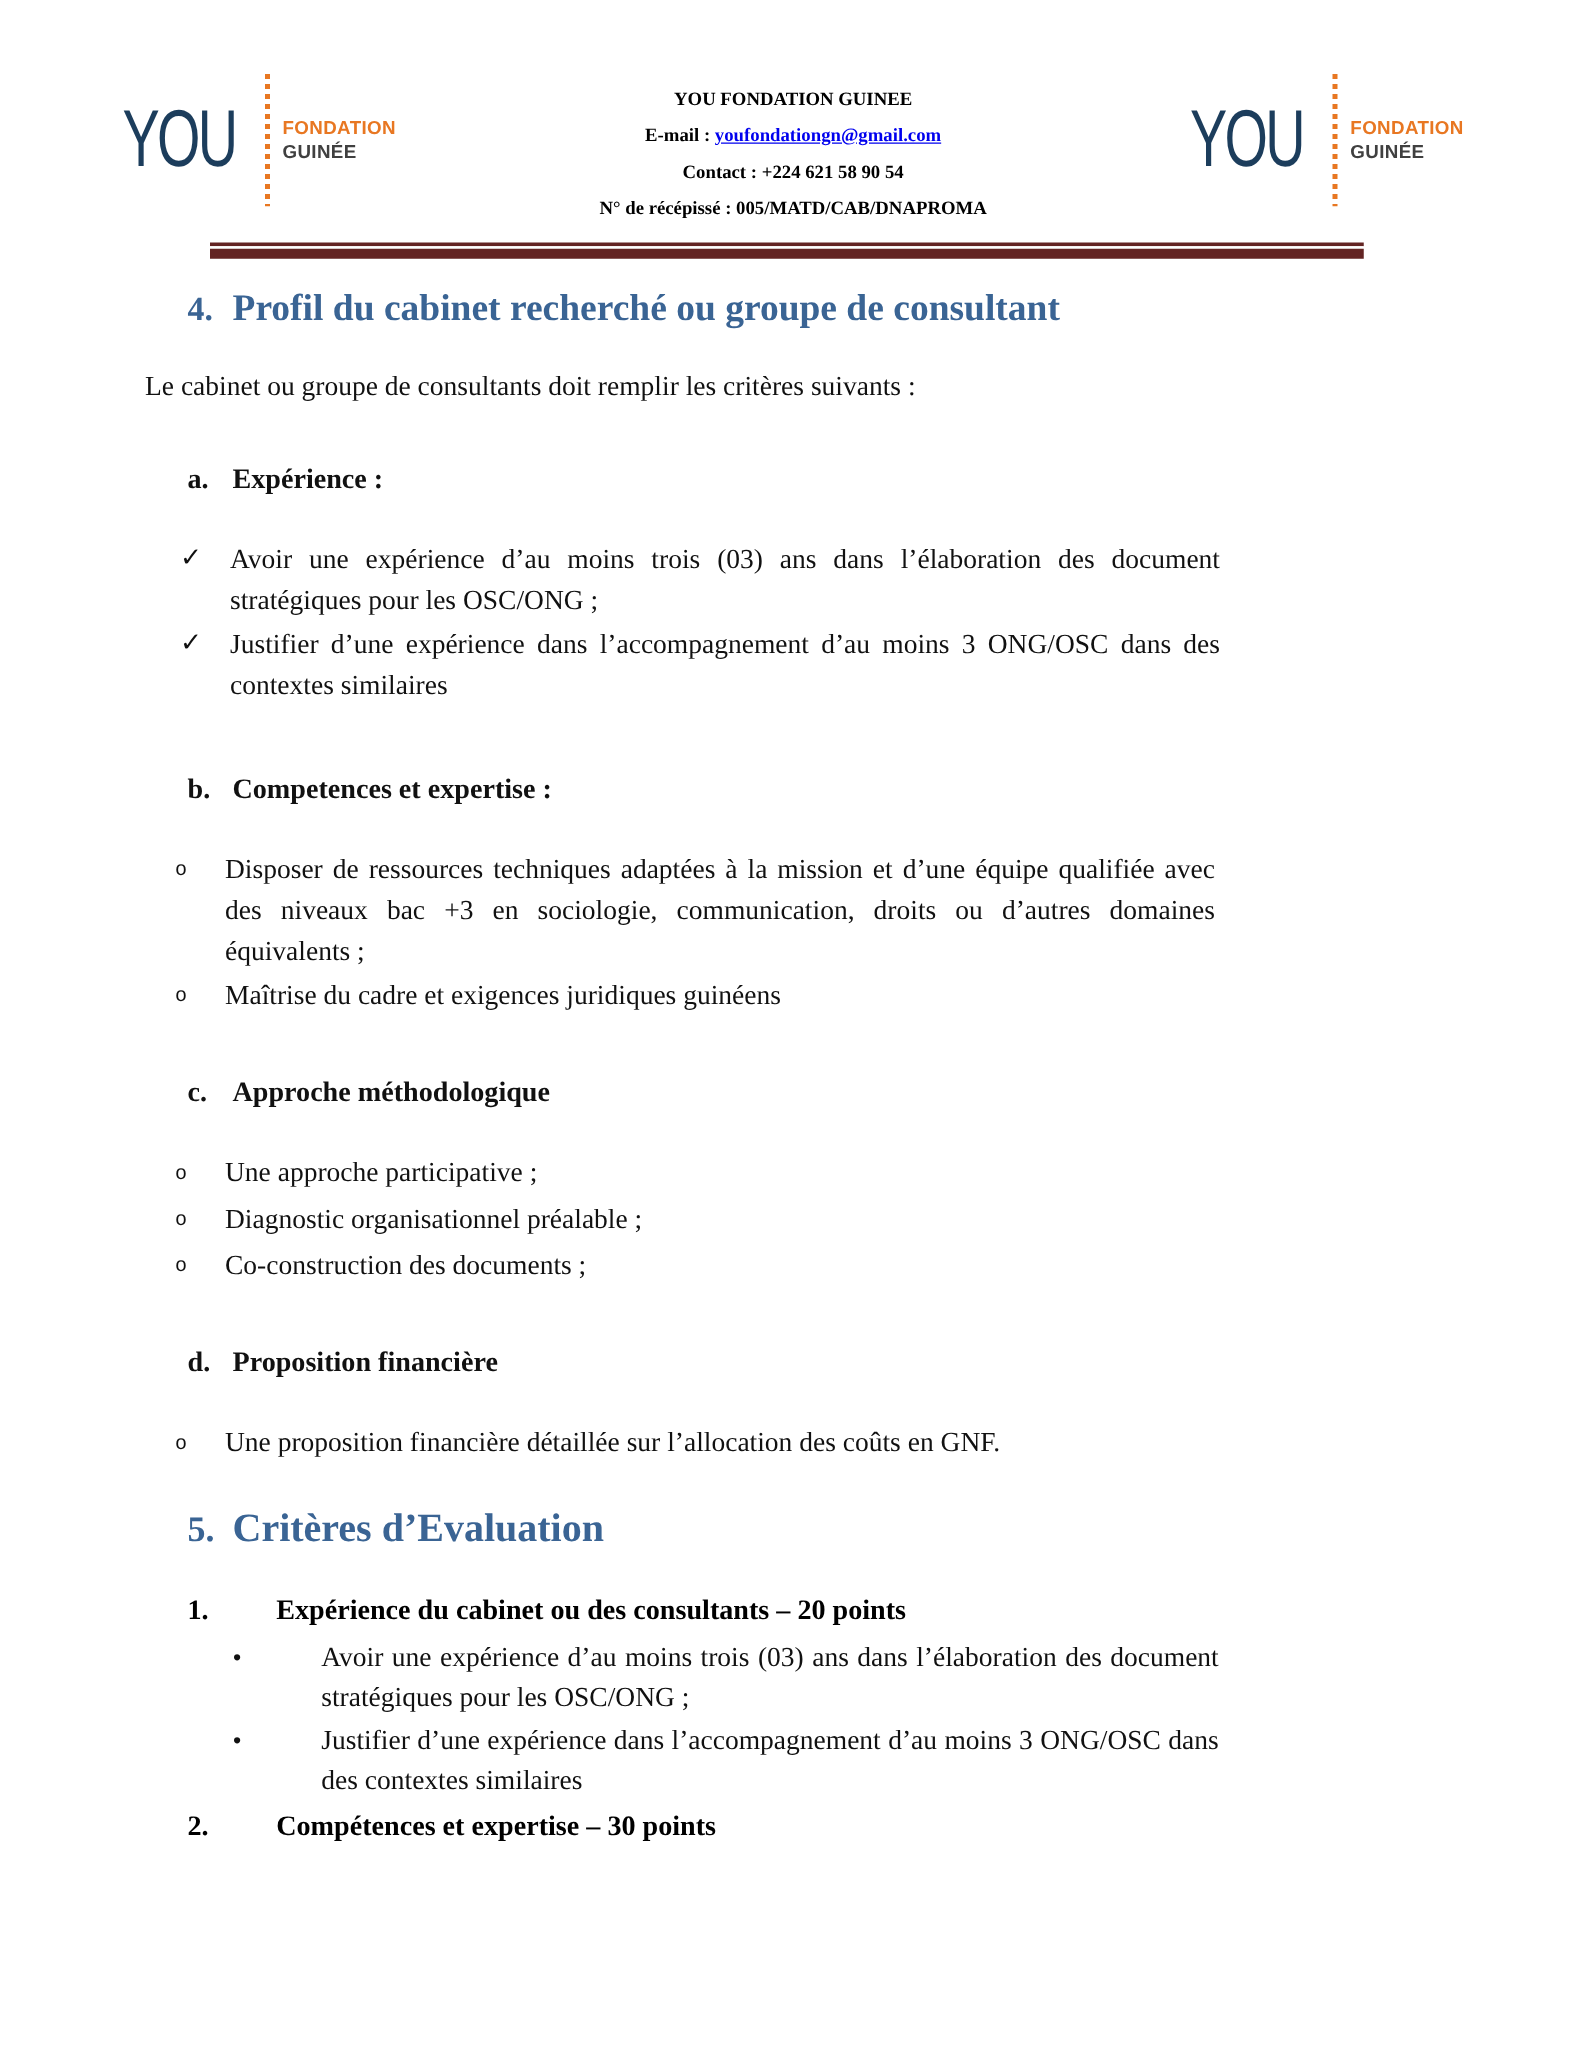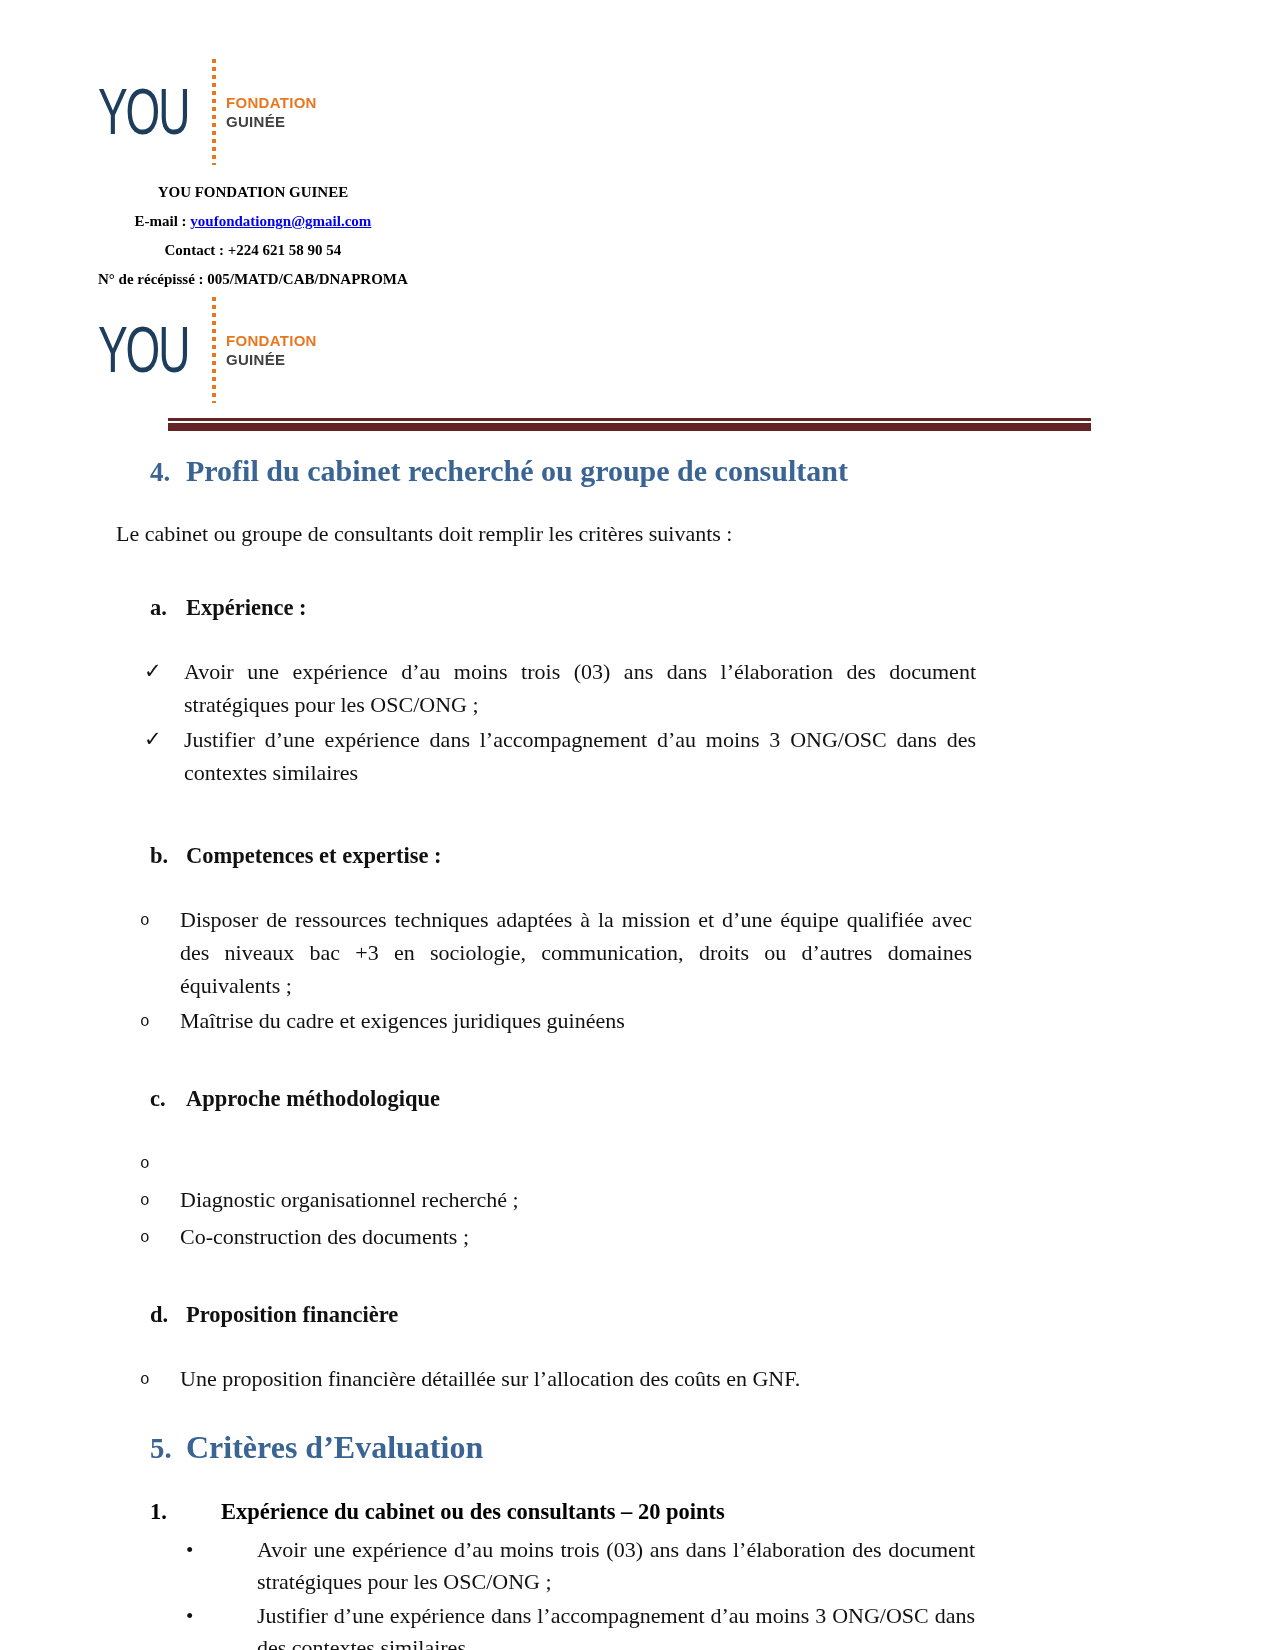--- a/index.html
+++ b/index.html
@@ -12,21 +12,20 @@
     color: #111111;
     overflow: hidden;
   }
 
   
   .doc-header {
     display: flex;
     justify-content: flex-start;
     align-items: flex-start;
     padding: 56px 104px 0 98px;
-    flex-direction: column;
   }
   .logo {
     display: flex;
     align-items: center;
     height: 112px;
     flex: none;
   }
   .logo-you-wrap {
     width: 112px;
     flex: none;
@@ -238,24 +237,25 @@
           <span class="text">Maîtrise du cadre et exigences juridiques guinéens</span>
         </div>
       </div>
     </section>
 
     <section>
       <h2 class="sub-heading mt-c"><span class="sub-letter">c.</span><span>Approche méthodologique</span></h2>
       <div class="blist">
         <div class="b-item circle-item">
           <span class="marker">o</span>
-        </div>
-        <div class="b-item circle-item">
-          <span class="marker">o</span>
-          <span class="text">Diagnostic organisationnel recherché ;</span>
+          <span class="text">Une approche participative ;</span>
+        </div>
+        <div class="b-item circle-item">
+          <span class="marker">o</span>
+          <span class="text">Diagnostic organisationnel préalable ;</span>
         </div>
         <div class="b-item circle-item">
           <span class="marker">o</span>
           <span class="text">Co-construction des documents ;</span>
         </div>
       </div>
     </section>
 
     <section>
       <h2 class="sub-heading mt-d"><span class="sub-letter">d.</span><span>Proposition financière</span></h2>

